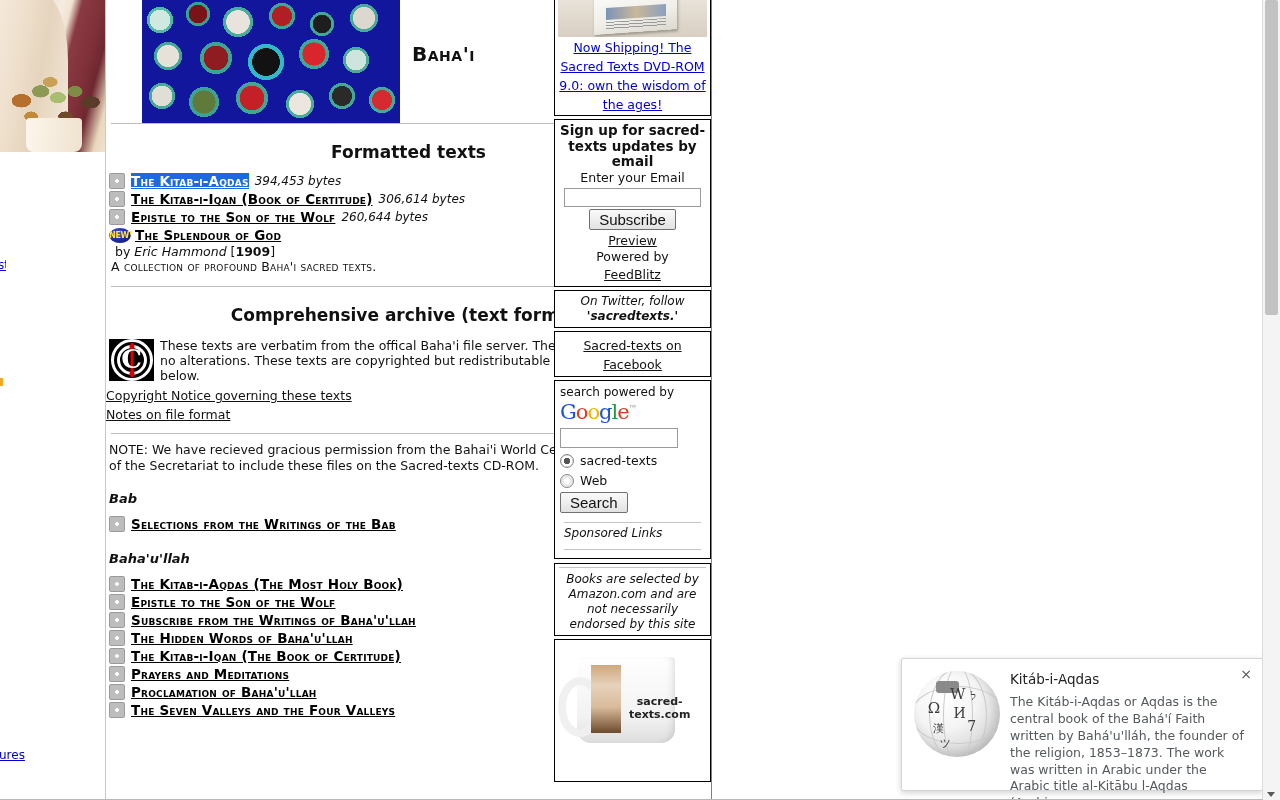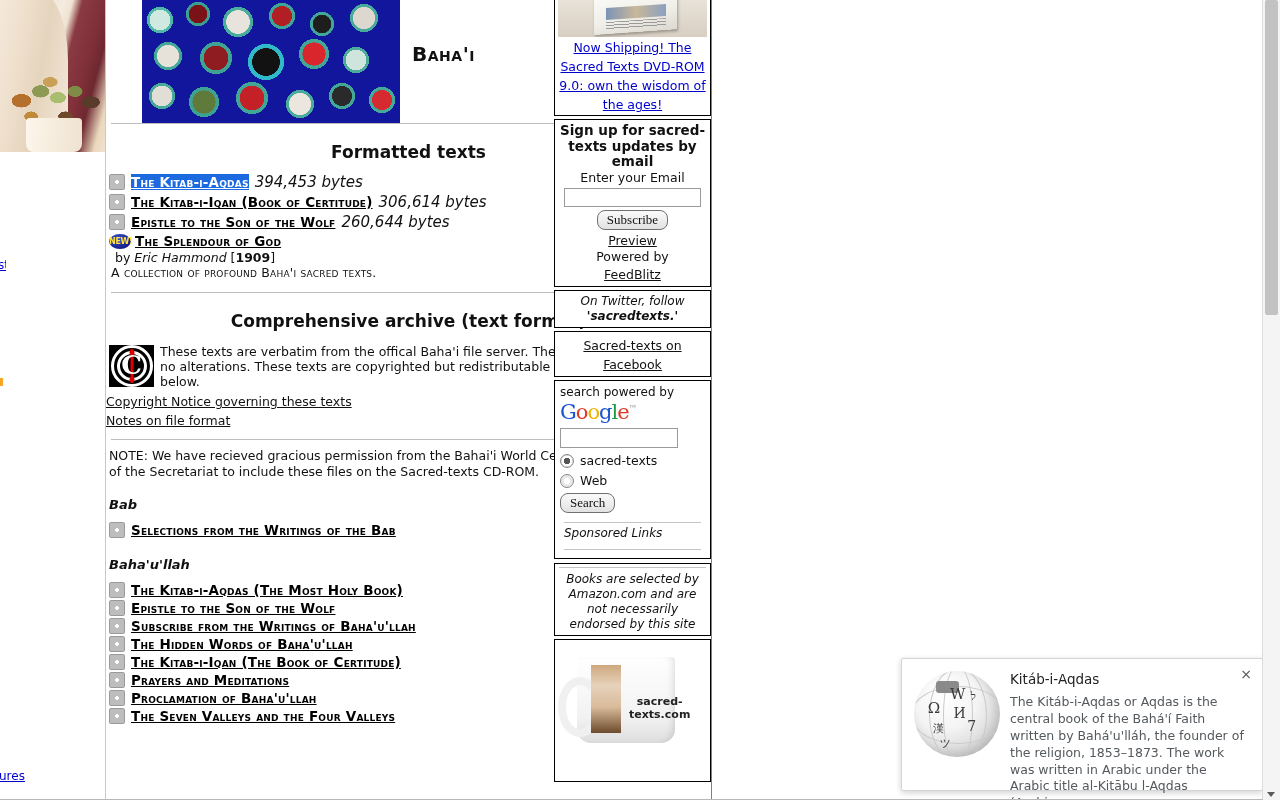--- a/index.html
+++ b/index.html
@@ -43,21 +43,21 @@
     background: linear-gradient(95deg, #fdf6ec, #efe2cf);
     border-radius: 4px 4px 8px 8px;
   }
 
   
   .edge-frag {
     position: absolute; font-size: 12px; color: #0000cc;
     text-decoration: underline; white-space: nowrap; overflow: hidden;
   }
   #frag-top { left: -2px; top: 258px; width: 8px; }
-  #frag-bottom { left: -1px; top: 769px; width: 26px; }
+  #frag-bottom { left: -1px; top: 748px; width: 26px; }
   #frag-mid { position:absolute; left: -3px; top: 378px; width: 6px; height: 8px; background:#f5a623; }
 
   
   #content {
     position: absolute; left: 105px; top: 0; width: 607px; height: 800px;
     border-left: 1px solid #c8c8c8; border-right: 1px solid #808080;
     box-sizing: border-box; background: #fff;
   }
 
   
@@ -112,21 +112,21 @@
     width: 22px; height: 15px; flex: none; margin-right: 4px; border-radius: 50%;
     background: radial-gradient(ellipse at 35% 30%, #3a52c8 0%, #16208c 70%, #0a1050 100%);
     color: #ffe23d; font-size: 8px; font-weight: bold; line-height: 15px;
     text-align: center; letter-spacing: -0.3px;
   }
   a.tlink {
     font-variant: small-caps; font-size: 13.5px; font-weight: bold;
     color: #000; text-decoration: underline; letter-spacing: 0.2px;
   }
   a.tlink.selected { background: #1b6ae0; color: #ffffff; }
-  .bytes { font-style: italic; font-size: 15px; color: #111; margin-left: 6px; }
+  .bytes { font-style: italic; font-size: 12px; color: #111; margin-left: 6px; }
   .byline { font-size: 12.5px; color: #111; padding-left: 9px; }
   .byline em { font-style: italic; }
   .byline b { font-weight: bold; }
   .smallcaps-note {
     font-variant: small-caps; font-size: 12.5px; color: #111; padding-left: 5px;
     letter-spacing: 0.2px;
   }
 
   
   #copy-block { display: flex; padding: 4px 8px 0 3px; }
@@ -197,23 +197,23 @@
     font-size: 12.5px; color: #0000cc; text-decoration: underline; line-height: 1.25;
   }
   .s-title { font-size: 13.5px; font-weight: bold; color: #111; line-height: 1.16; }
   .s-text { font-size: 12.5px; color: #111; line-height: 1.2; }
   .s-italic { font-style: italic; font-size: 12px; color: #111; line-height: 1.25; }
   .email-input {
     width: 137px; height: 19px; border: 1px solid #9a9a9a; background: #fff;
     margin: 3px 0 2px 0; box-sizing: border-box; font-size: 12px;
   }
   .btn {
-    font-size: 13px; padding: 1px 9px; border: 1px solid #707070;
+    font-size: 15px; padding: 1px 9px; border: 1px solid #707070;
     background: linear-gradient(180deg, #fafafa, #e2e2e2); color: #111;
-    border-radius: 8px; cursor: pointer; font-family: Liberation Serif, serif;
+    border-radius: 2px; cursor: pointer; font-family: Liberation Sans, sans-serif;
   }
   
   #gbox { text-align: left; padding: 4px 5px 5px 5px; }
   #glabel { font-size: 12px; color: #111; }
   #glogo { font-size: 21px; font-family: "DejaVu Serif", serif; letter-spacing: -1px; margin: 1px 0 4px 0; }
   #glogo .b { color: #1a55d0; } #glogo .r { color: #dd3b27; }
   #glogo .y { color: #f0b400; } #glogo .g { color: #1a9a44; }
   #glogo .tm { font-size: 8px; color: #777; vertical-align: super; letter-spacing: 0; }
   #gquery { width: 118px; height: 20px; border: 1px solid #9a9a9a; box-sizing: border-box; }
   .radio-row { display: flex; align-items: center; margin-top: 5px; font-size: 12.5px; color: #111; }

